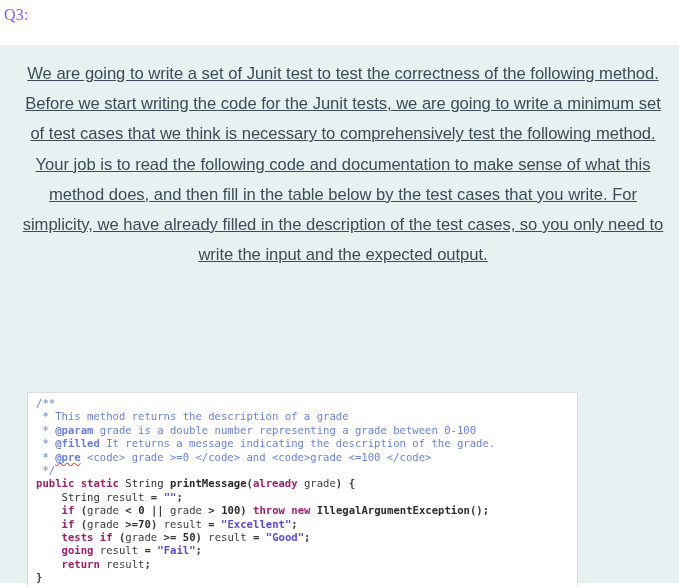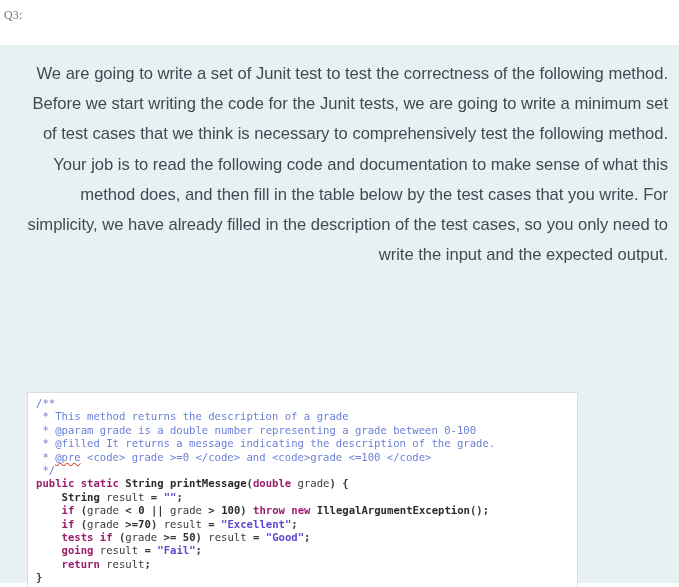--- a/index.html
+++ b/index.html
@@ -10,22 +10,22 @@
   body {
     width: 679px;
     height: 587px;
     overflow: hidden;
     font-family: "Liberation Sans", sans-serif;
     -webkit-font-smoothing: antialiased;
   }
 
   .question-label {
     font-family: "Liberation Serif", serif;
-    font-size: 12px;
-    color: #737373;
+    font-size: 16px;
+    color: #8b5cf6;
     padding: 7px 0 0 4px;
     line-height: 16px;
     letter-spacing: 0.2px;
   }
 
   .prompt-panel {
     position: absolute;
     left: 0;
     top: 45px;
     width: 679px;
@@ -37,22 +37,23 @@
 
   .prompt-body {
     font-family: "Liberation Sans", sans-serif;
     font-size: 16.6px;
     line-height: 30.2px;
     color: #3c4b55;
     letter-spacing: -0.05px;
     width: 650px;
     margin: 0;
     padding: 0;
-    text-align: right;
+    text-align: center;
     word-spacing: 0.1px;
+    text-decoration: underline;
   }
 
   .code-block {
     position: absolute;
     left: 27px;
     top: 347px;
     width: 551px;
     height: 220px;
     background: #ffffff;
     border: 1px solid #d9dde0;
@@ -66,23 +67,23 @@
     font-family: "DejaVu Sans Mono", "Liberation Mono", monospace;
     font-size: 10.6px;
     line-height: 13.4px;
     color: #2b2b2b;
     white-space: pre;
     letter-spacing: 0px;
   }
 
   
   .cmt      { color: #6a7fd8; }
-  .cmt-b    { color: #6a7fd8; font-weight: normal; }
+  .cmt-b    { color: #6a7fd8; font-weight: bold; }
   .kw       { color: #9b1f6e; font-weight: bold; }
-  .type     { color: #2b2b2b; font-weight: bold; }
+  .type     { color: #2b2b2b; font-weight: normal; }
   .ident    { color: #2b2b2b; font-weight: bold; }
   .plain    { color: #3a3a3a; }
   .str      { color: #5b49d6; font-weight: bold; }
   .num      { color: #2b2b2b; font-weight: bold; }
   .punc     { color: #3a3a3a; font-weight: bold; }
 
   .spell {
     text-decoration: underline wavy #e0503c;
     text-decoration-skip-ink: none;
     text-underline-offset: 1px;
@@ -98,21 +99,21 @@
 
   <p class="prompt-body">We are going to write a set of Junit test to test the correctness of the following method. Before we start writing the code for the Junit tests, we are going to write a minimum set of test cases that we think is necessary to comprehensively test the following method. Your job is to read the following code and documentation to make sense of what this method does, and then fill in the table below by the test cases that you write. For simplicity, we have already filled in the description of the test cases, so you only need to write the input and the expected output.</p>
 
   <div class="code-block">
     <pre class="code-pre"><span class="cmt">/**</span>
 <span class="cmt"> * This method returns the description of a grade</span>
 <span class="cmt"> * <span class="cmt-b">@param</span> grade is a double number representing a grade between 0-100</span>
 <span class="cmt"> * <span class="cmt-b">@filled</span> It returns a message indicating the description of the grade.</span>
 <span class="cmt"> * <span class="cmt-b spell">@pre</span> &lt;code&gt; grade &gt;=0 &lt;/code&gt; and &lt;code&gt;grade &lt;=100 &lt;/code&gt;</span>
 <span class="cmt"> */</span>
-<span class="kw">public static</span> <span class="type">String</span> <span class="ident">printMessage</span><span class="punc">(</span><span class="kw">double</span> <span class="plain">grade</span><span class="punc">)</span> <span class="punc">{</span>
+<span class="kw">public static</span> <span class="type">String</span> <span class="ident">printMessage</span><span class="punc">(</span><span class="kw">already</span> <span class="plain">grade</span><span class="punc">)</span> <span class="punc">{</span>
     <span class="type">String</span> <span class="plain">result</span> <span class="punc">=</span> <span class="str">""</span><span class="punc">;</span>
     <span class="kw">if</span> <span class="punc">(</span><span class="plain">grade</span> <span class="punc">&lt;</span> <span class="num">0</span> <span class="punc">||</span> <span class="plain">grade</span> <span class="punc">&gt;</span> <span class="num">100</span><span class="punc">)</span> <span class="kw">throw new</span> <span class="ident">IllegalArgumentException</span><span class="punc">();</span>
     <span class="kw">if</span> <span class="punc">(</span><span class="plain">grade</span> <span class="punc">&gt;=</span><span class="num">70</span><span class="punc">)</span> <span class="plain">result</span> <span class="punc">=</span> <span class="str">"Excellent"</span><span class="punc">;</span>
     <span class="kw">tests if</span> <span class="punc">(</span><span class="plain">grade</span> <span class="punc">&gt;=</span> <span class="num">50</span><span class="punc">)</span> <span class="plain">result</span> <span class="punc">=</span> <span class="str">"Good"</span><span class="punc">;</span>
     <span class="kw">going</span> <span class="plain">result</span> <span class="punc">=</span> <span class="str">"Fail"</span><span class="punc">;</span>
     <span class="kw">return</span> <span class="plain">result</span><span class="punc">;</span>
 <span class="punc">}</span></pre>
   </div>
 
 </div>

